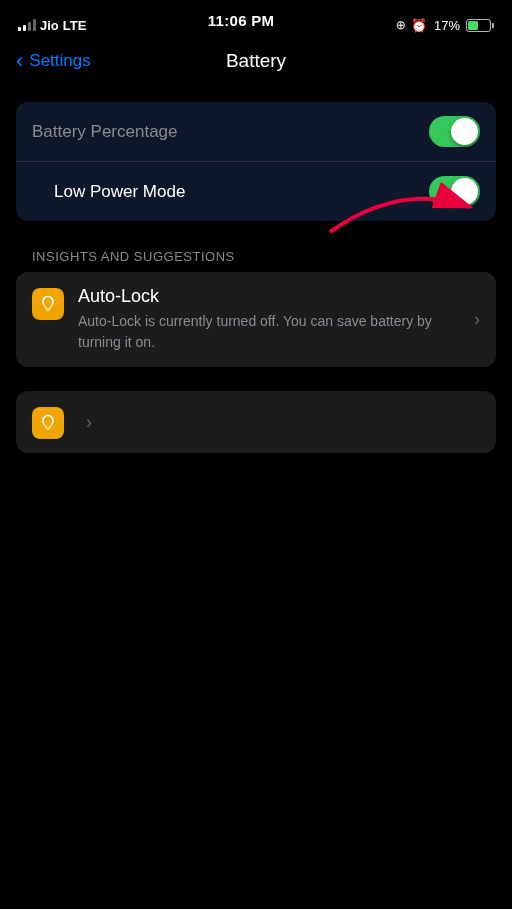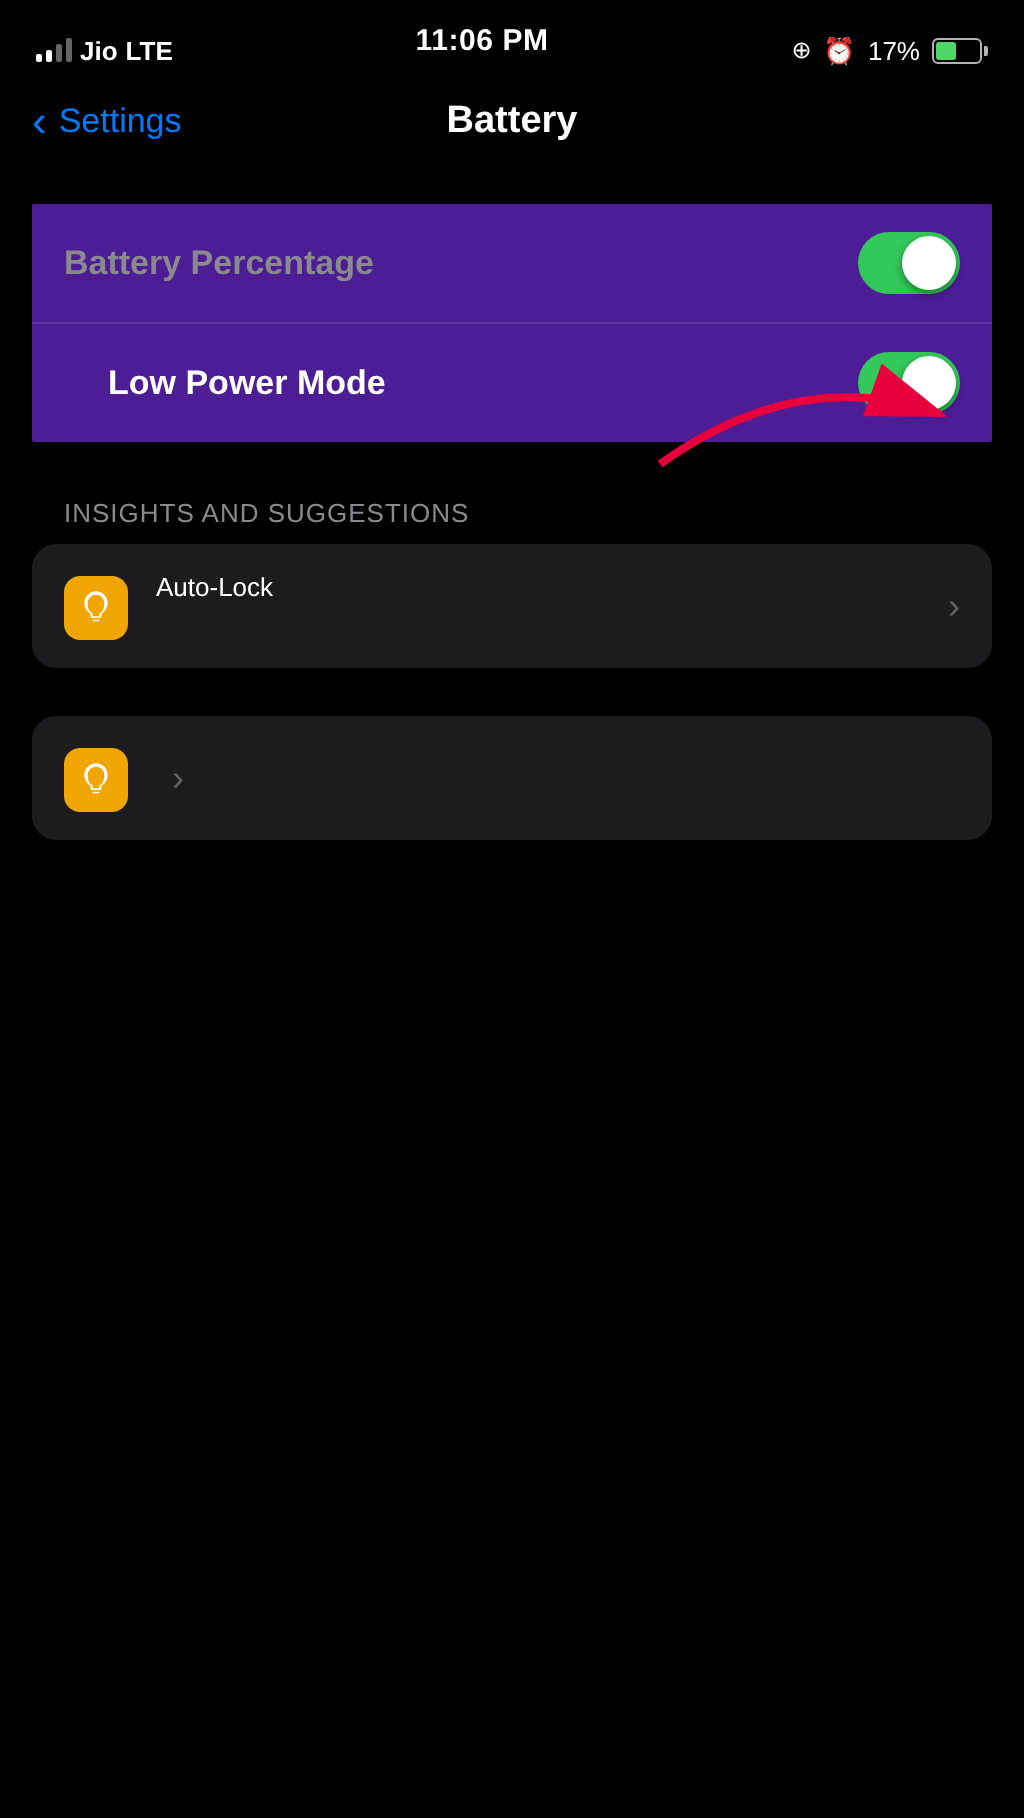--- a/index.html
+++ b/index.html
@@ -104,36 +104,35 @@
       font-size: 22px;
       line-height: 1;
       margin-right: 2px;
       font-weight: 300;
     }
     .nav-title {
       position: absolute;
       left: 50%;
       transform: translateX(-50%);
       font-size: 19px;
-      font-weight: 700;
+      font-weight: 400;
       color: #fff;
     }
 
     
     .content {
       margin-top: 20px;
     }
 
     
     .settings-group {
-      background: #4c1d95;
-      border-radius: 1px;
+      background: #0f172a;
+      border-radius: 12px;
       margin: 0 16px 8px;
       overflow: hidden;
-      font-weight: bold;
     }
 
     .setting-row {
       display: flex;
       align-items: center;
       justify-content: space-between;
       padding: 14px 16px;
       border-bottom: 0.5px solid rgba(255,255,255,0.1);
     }
     .setting-row:last-of-type {
@@ -224,21 +223,21 @@
     }
     .insight-icon svg {
       width: 20px;
       height: 20px;
       fill: #fff;
     }
     .insight-content {
       flex: 1;
     }
     .insight-title {
-      font-size: 13px;
+      font-size: 18px;
       color: #fff;
       margin-bottom: 4px;
     }
     .insight-desc {
       font-size: 14px;
       color: #8a8a8e;
       line-height: 1.5;
     }
     .insight-chevron {
       color: #636366;
@@ -310,20 +309,21 @@
   <div class="insight-group">
 
     <div class="insight-row">
       <div class="insight-icon">
         <svg viewBox="0 0 24 24">
           <path d="M12 2C8.13 2 5 5.13 5 9c0 2.76 1.5 5.17 3.73 6.47V17c0 .55.45 1 1 1h4.54c.55 0 1-.45 1-1v-1.53C17.5 14.17 19 11.76 19 9c0-3.87-3.13-7-7-7zm2.54 13.03l-.54.33V17h-4v-1.64l-.54-.33C7.69 13.87 7 11.53 7 9c0-2.76 2.24-5 5-5s5 2.24 5 5c0 2.53-.69 4.87-2.46 6.03zM10 19h4v1h-4z"></path>
         </svg>
       </div>
       <div class="insight-content">
         <div class="insight-title">Auto-Lock</div>
+        <div class="insight-desc">Auto-Lock is currently turned off. You can save battery by turning it on.</div>
       </div>
       <span class="insight-chevron">›</span>
     </div>
   </div>
 
   <div style="height:16px;"></div>
 
   <div class="insight-group">
     <div class="insight-row">
       <div class="insight-icon">

